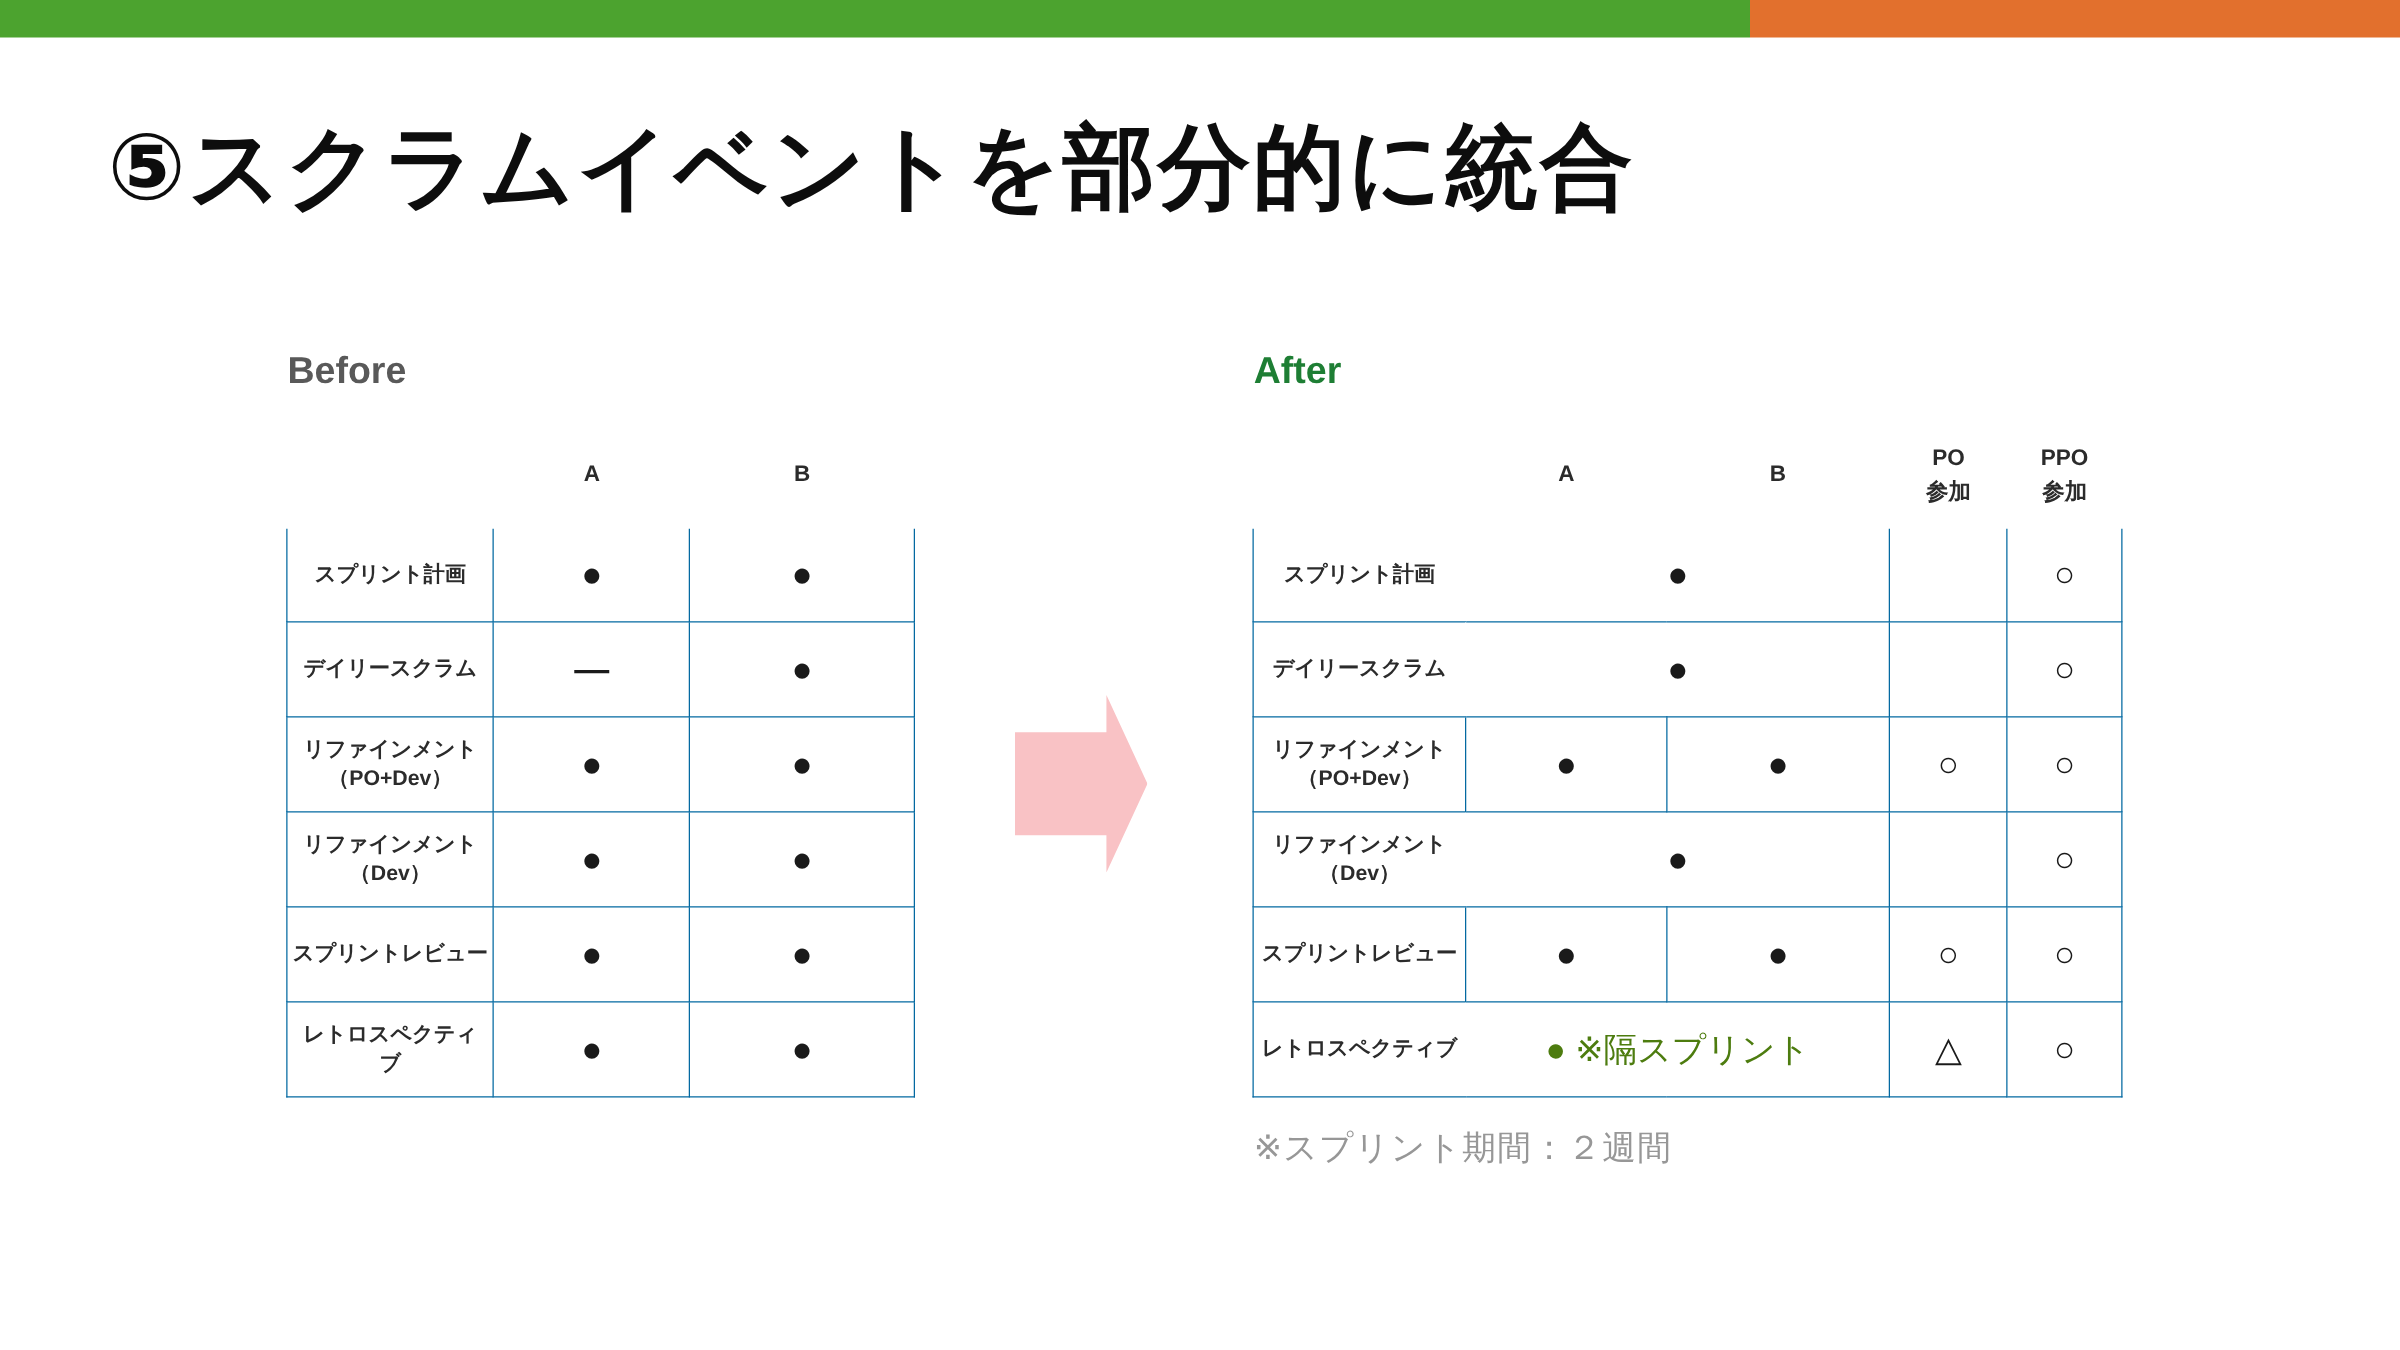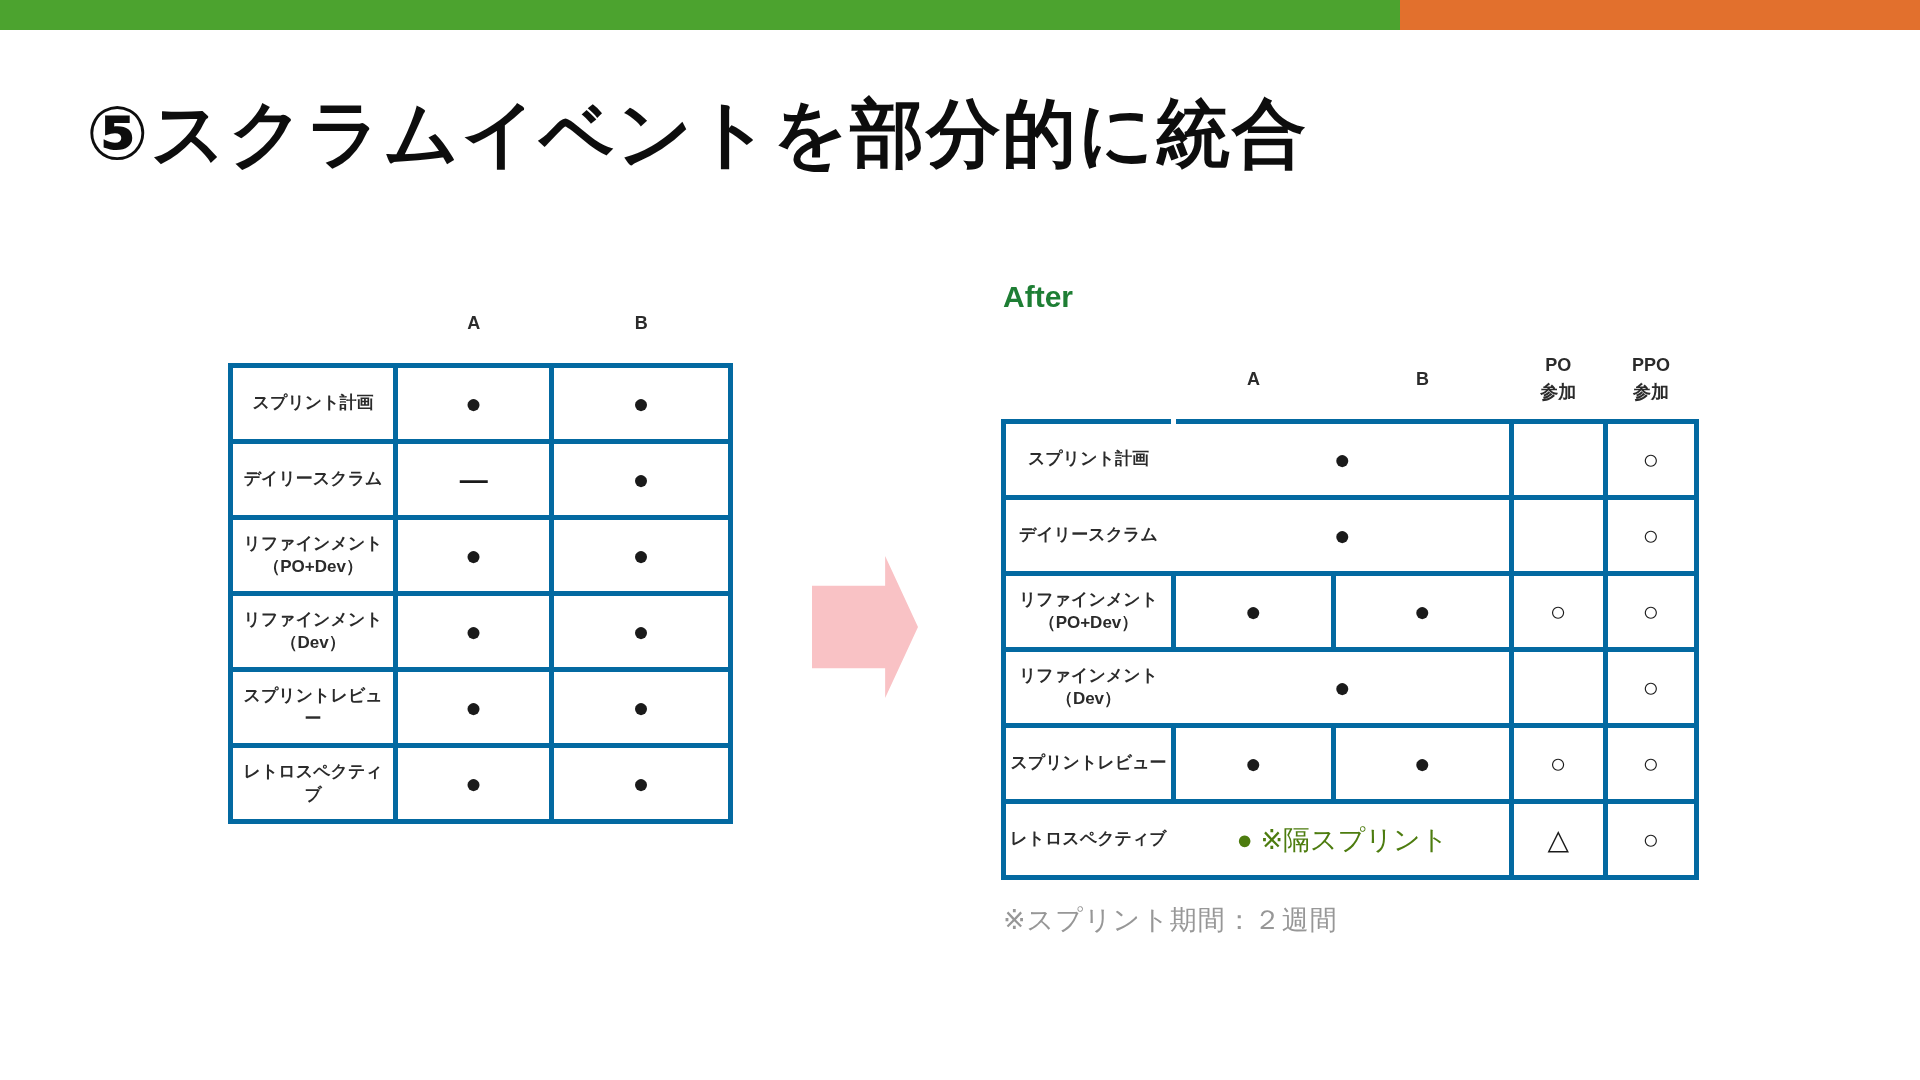--- a/index.html
+++ b/index.html
@@ -32,21 +32,21 @@
     font-size: 30px; font-weight: 700; line-height: 34px;
     margin: 0 0 22px 2px;
   }
   .panel-before .panel-heading { color: #595959; }
   .panel-after  .panel-heading { color: #1E7E34; }
 
   
   table.grid { border-collapse: collapse; table-layout: fixed; }
   table.grid th, table.grid td {
     text-align: center; vertical-align: middle;
-    border: 5px solid #0369a1;
+    border: 1px solid #0369a1;
     background: #ffffff;
     padding: 2px 4px;
   }
   table.grid th {
     height: 84px;
     border: 3px solid #ffffff;
     font-size: 18px; font-weight: 700; color: #2b2b2b;
     white-space: pre-line; line-height: 1.5;
   }
   table.grid td { height: 76px; }
@@ -84,20 +84,21 @@
 <div class="slide">
 
   <div class="topbar">
     <div class="seg-green"></div>
     <div class="seg-orange"></div>
   </div>
 
   <h1 class="title">⑤スクラムイベントを部分的に統合</h1>
 
   <section class="panel panel-before">
+    <h2 class="panel-heading">Before</h2>
     <table class="grid">
       <colgroup>
           <col style="width:166px">
           <col style="width:158px">
           <col style="width:181px">
         </colgroup>
       <thead>
         <tr>
           <th class="h-empty"></th>
           <th class="h-a">A</th>

